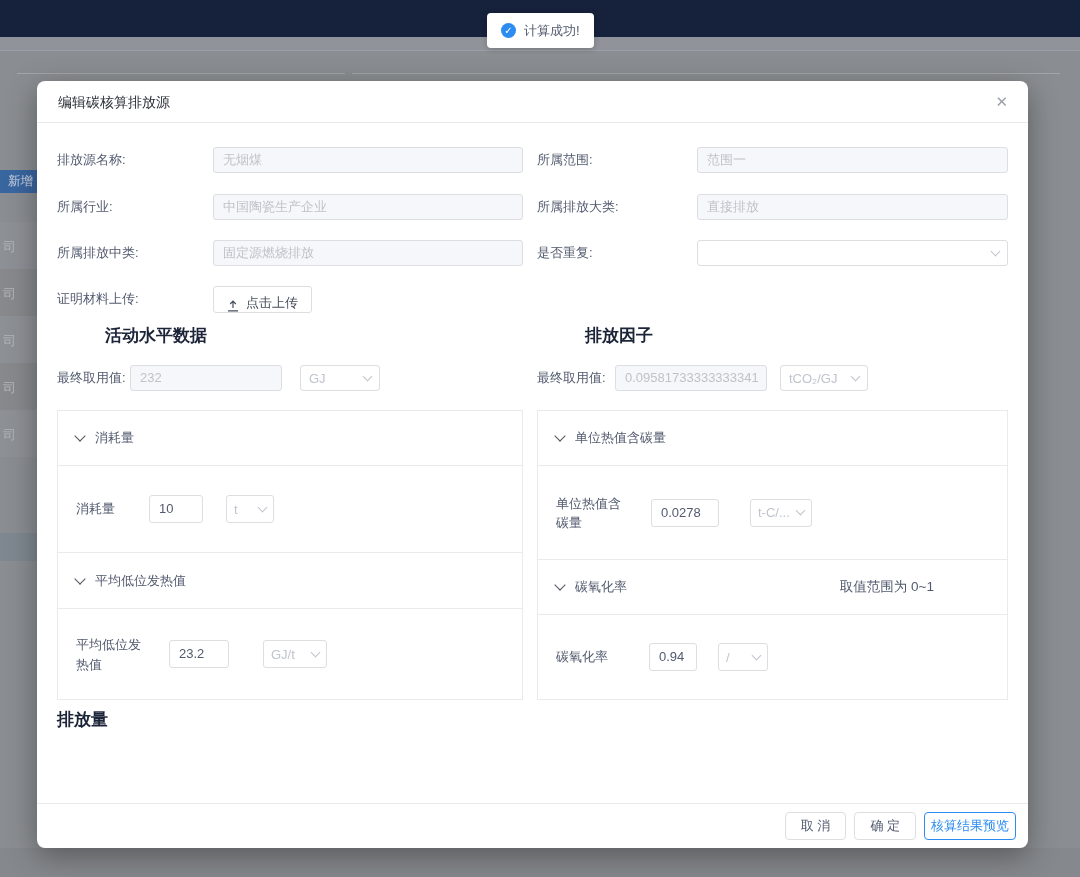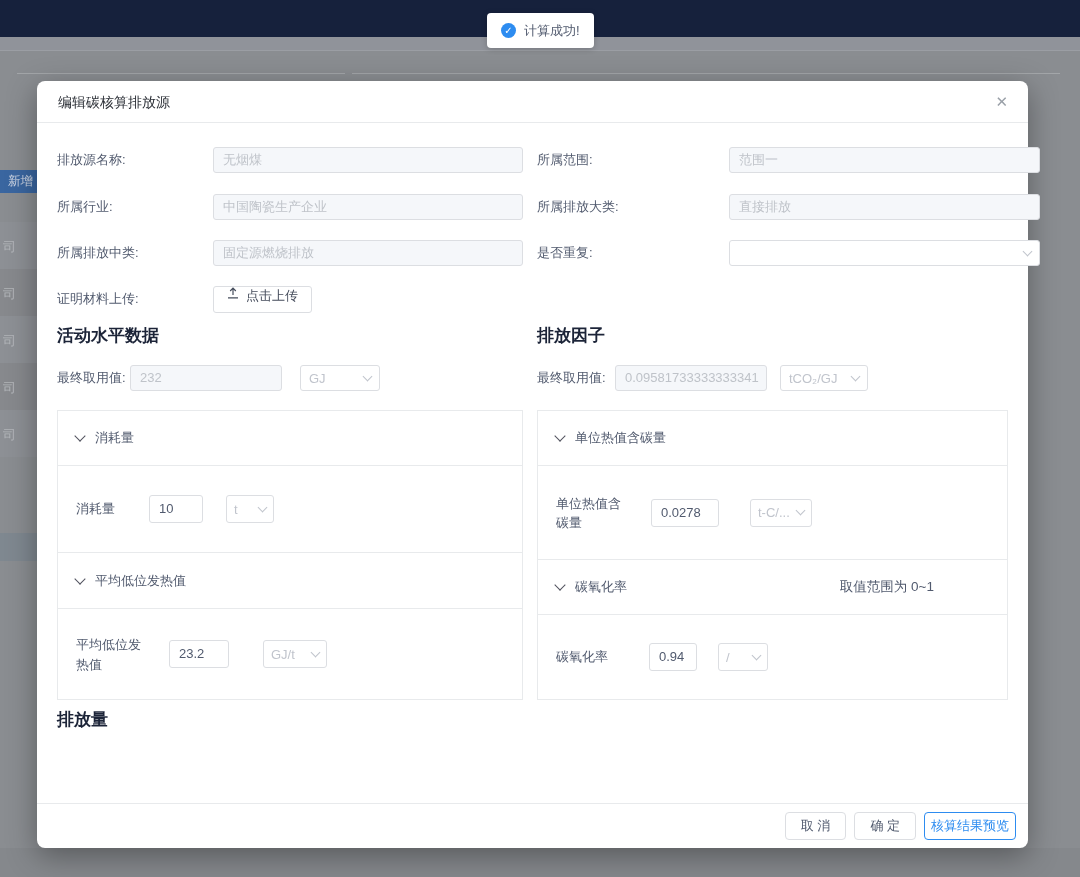--- a/index.html
+++ b/index.html
@@ -50,28 +50,28 @@
   .finput.dis { background:#f5f7fa; color:#bfc3c9; }
   .fselect { position:absolute; height:26px; border:1px solid #dcdee2; border-radius:3px;
              background:#fff; font-size:13px; display:flex; align-items:center;
              justify-content:space-between; padding:0 8px; }
   .fselect .val { color:#c0c4cc; white-space:nowrap; overflow:hidden; }
   .chev { width:7px; height:7px; border-right:1.4px solid #c0c4cc; border-bottom:1.4px solid #c0c4cc;
           transform:rotate(45deg); margin-top:-4px; flex:0 0 auto; margin-left:6px; }
   .row { position:absolute; left:0; width:100%; height:26px; }
   .r1 { top:66px; } .r2 { top:113px; } .r3 { top:159px; } .r4 { top:205px; }
   .lab-l { left:20px;text-align:right; } .inp-l { left:176px; width:310px; }
-  .lab-r { left:500px; } .inp-r { left:660px; width:311px;margin-left:32px; }
+  .lab-r { left:500px; } .inp-r { left:660px; width:311px; }
 
   .upload-btn { position:absolute; left:176px; top:0; height:27px; border:1px solid #dcdee2;
-                border-radius:3px; background:#fff; display:inline-flex; align-items:flex-start;
+                border-radius:3px; background:#fff; display:inline-flex; align-items:flex-end;
                 gap:7px; padding:0 13px; font-size:13px; color:#454c5b; cursor:pointer; }
   .upload-btn svg { display:block; }
 
-  .sec-title { position:absolute; top:243px; font-size:17px; font-weight:bold; color:#1c2438; }
+  .sec-title { position:absolute; top:243px; font-size:17px; font-weight:bold; color:#1c2438;margin-left:48px; }
   .sec-l { left:20px; } .sec-r { left:500px; }
   .final-row { position:absolute; top:284px; left:0; width:100%; height:26px; }
 
   .panel { position:absolute; top:329px; height:290px; border:1px solid #e8eaec; background:#fff; }
   .panel.pl { left:20px; width:466px; }
   .panel.pr { left:500px; width:471px; }
   .p-hd { position:relative; display:flex; align-items:center; padding-left:18px; gap:11px; }
   .p-bd { position:relative; border-top:1px solid #e8eaec; }
   .p-bd + .p-hd, .p-hd2 { border-top:1px solid #e8eaec; }
   .p-hd .t { font-size:13px; color:#515a6e; }

